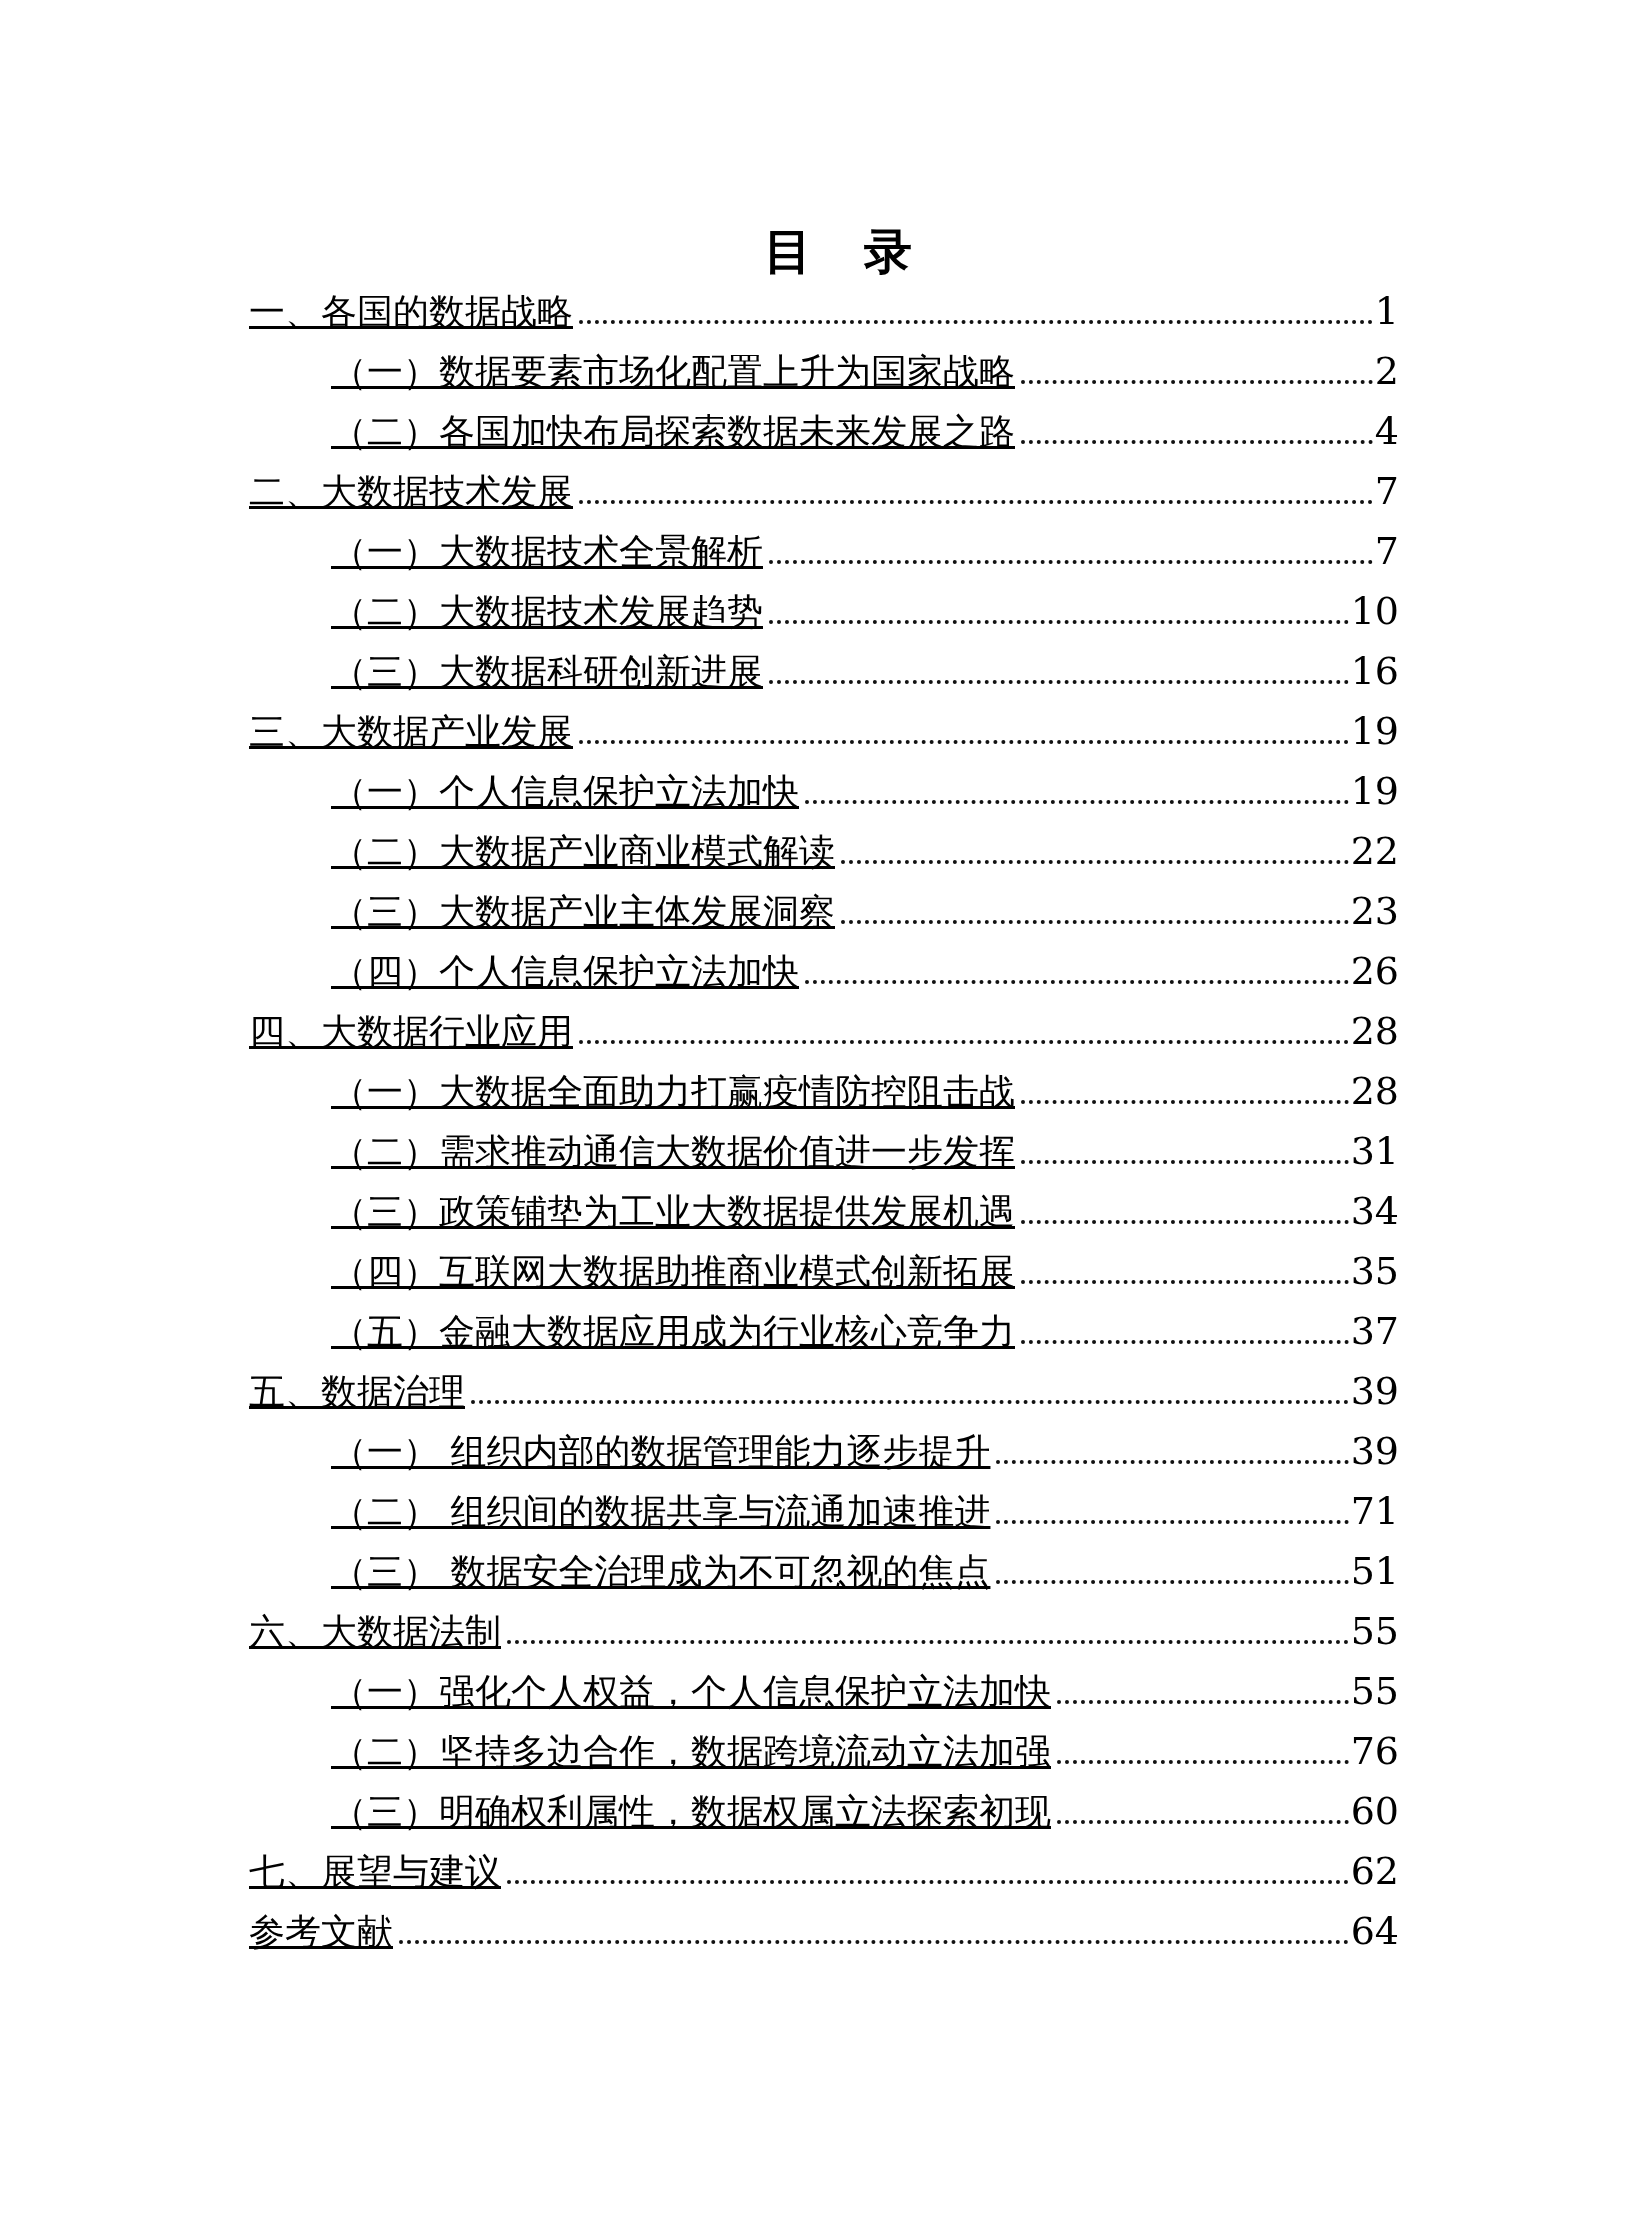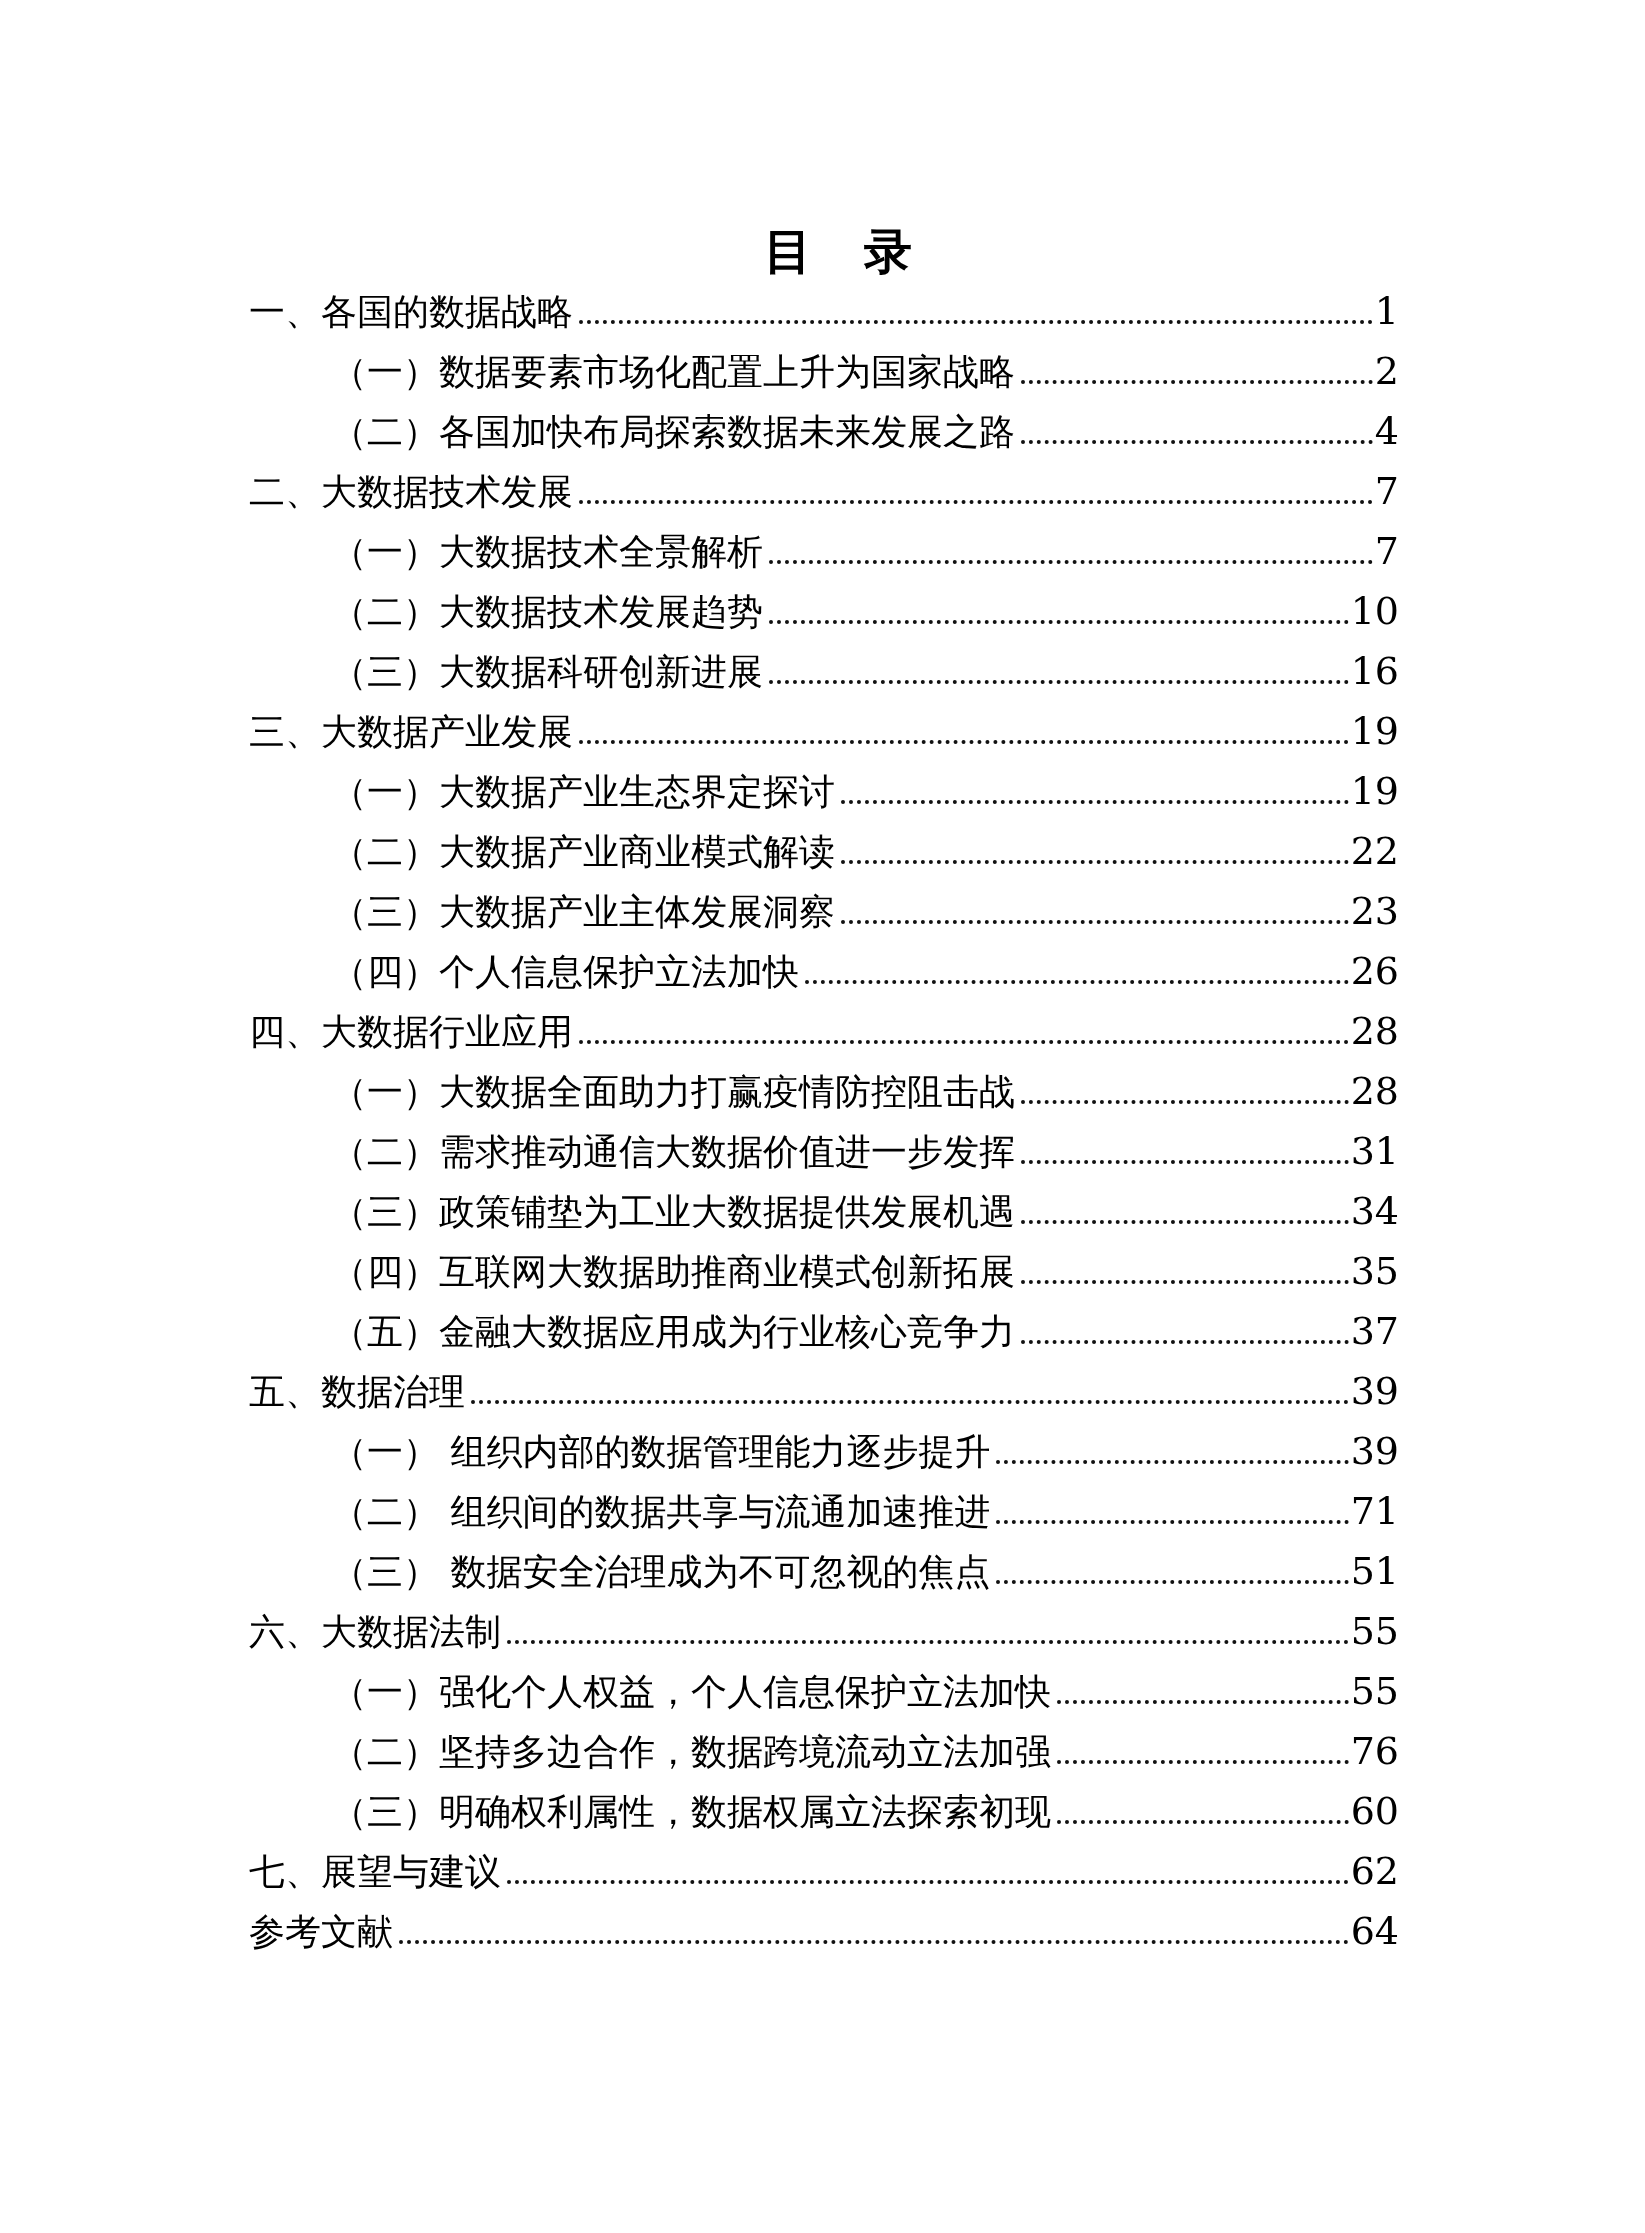--- a/index.html
+++ b/index.html
@@ -40,20 +40,21 @@
     height: 60px;
     line-height: 60px;
     font-size: 36px;
     white-space: nowrap;
   }
   .toc-row.level-2 {
     padding-left: 82px;
   }
   .toc-label {
     flex: 0 0 auto;
+    text-decoration: underline;
   }
   .toc-dots {
     flex: 1 1 auto;
     height: 6px;
     border-bottom: 4px dotted #111111;
     margin: 0 2px 0 6px;
     min-width: 20px;
   }
   .toc-page-num {
     flex: 0 0 auto;
@@ -101,21 +102,21 @@
     <span class="toc-label">（三）大数据科研创新进展</span>
     <span class="toc-dots"></span>
     <span class="toc-page-num">16</span>
   </div>
       <div class="toc-row level-1">
     <span class="toc-label">三、大数据产业发展</span>
     <span class="toc-dots"></span>
     <span class="toc-page-num">19</span>
   </div>
       <div class="toc-row level-2">
-    <span class="toc-label">（一）大数据产业生态界定探讨</span>
+    <span class="toc-label">（一）个人信息保护立法加快</span>
     <span class="toc-dots"></span>
     <span class="toc-page-num">19</span>
   </div>
       <div class="toc-row level-2">
     <span class="toc-label">（二）大数据产业商业模式解读</span>
     <span class="toc-dots"></span>
     <span class="toc-page-num">22</span>
   </div>
       <div class="toc-row level-2">
     <span class="toc-label">（三）大数据产业主体发展洞察</span>

